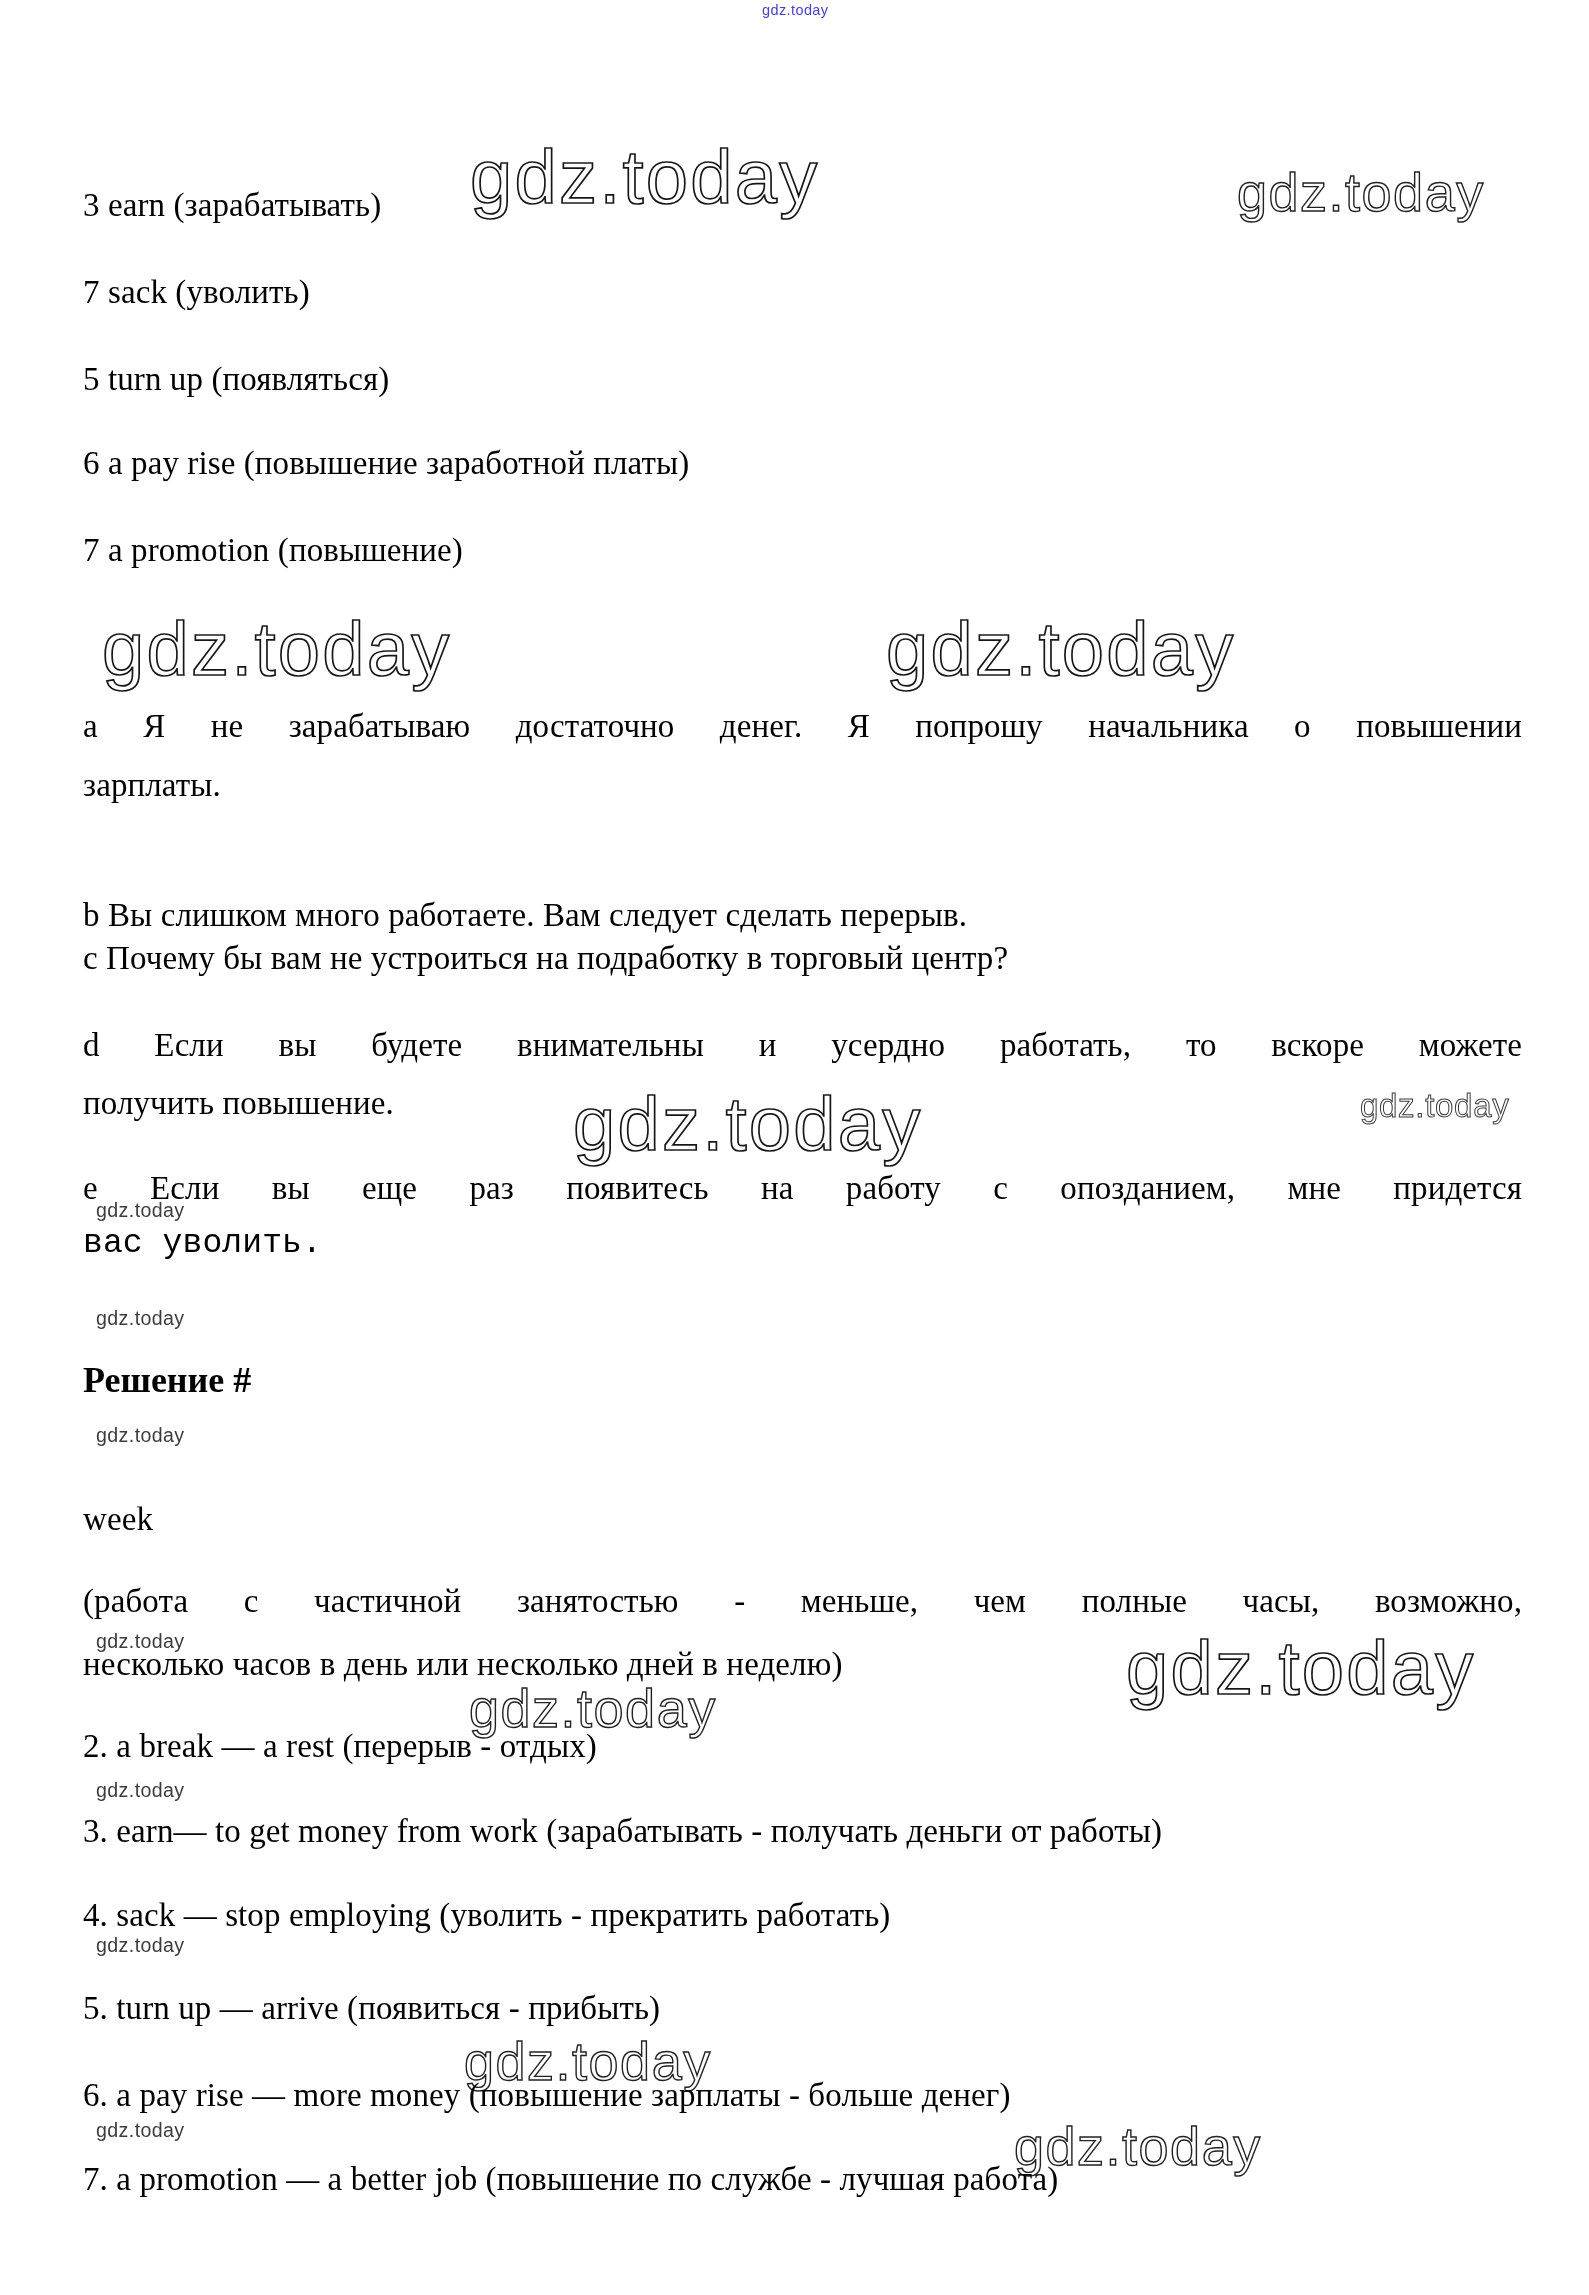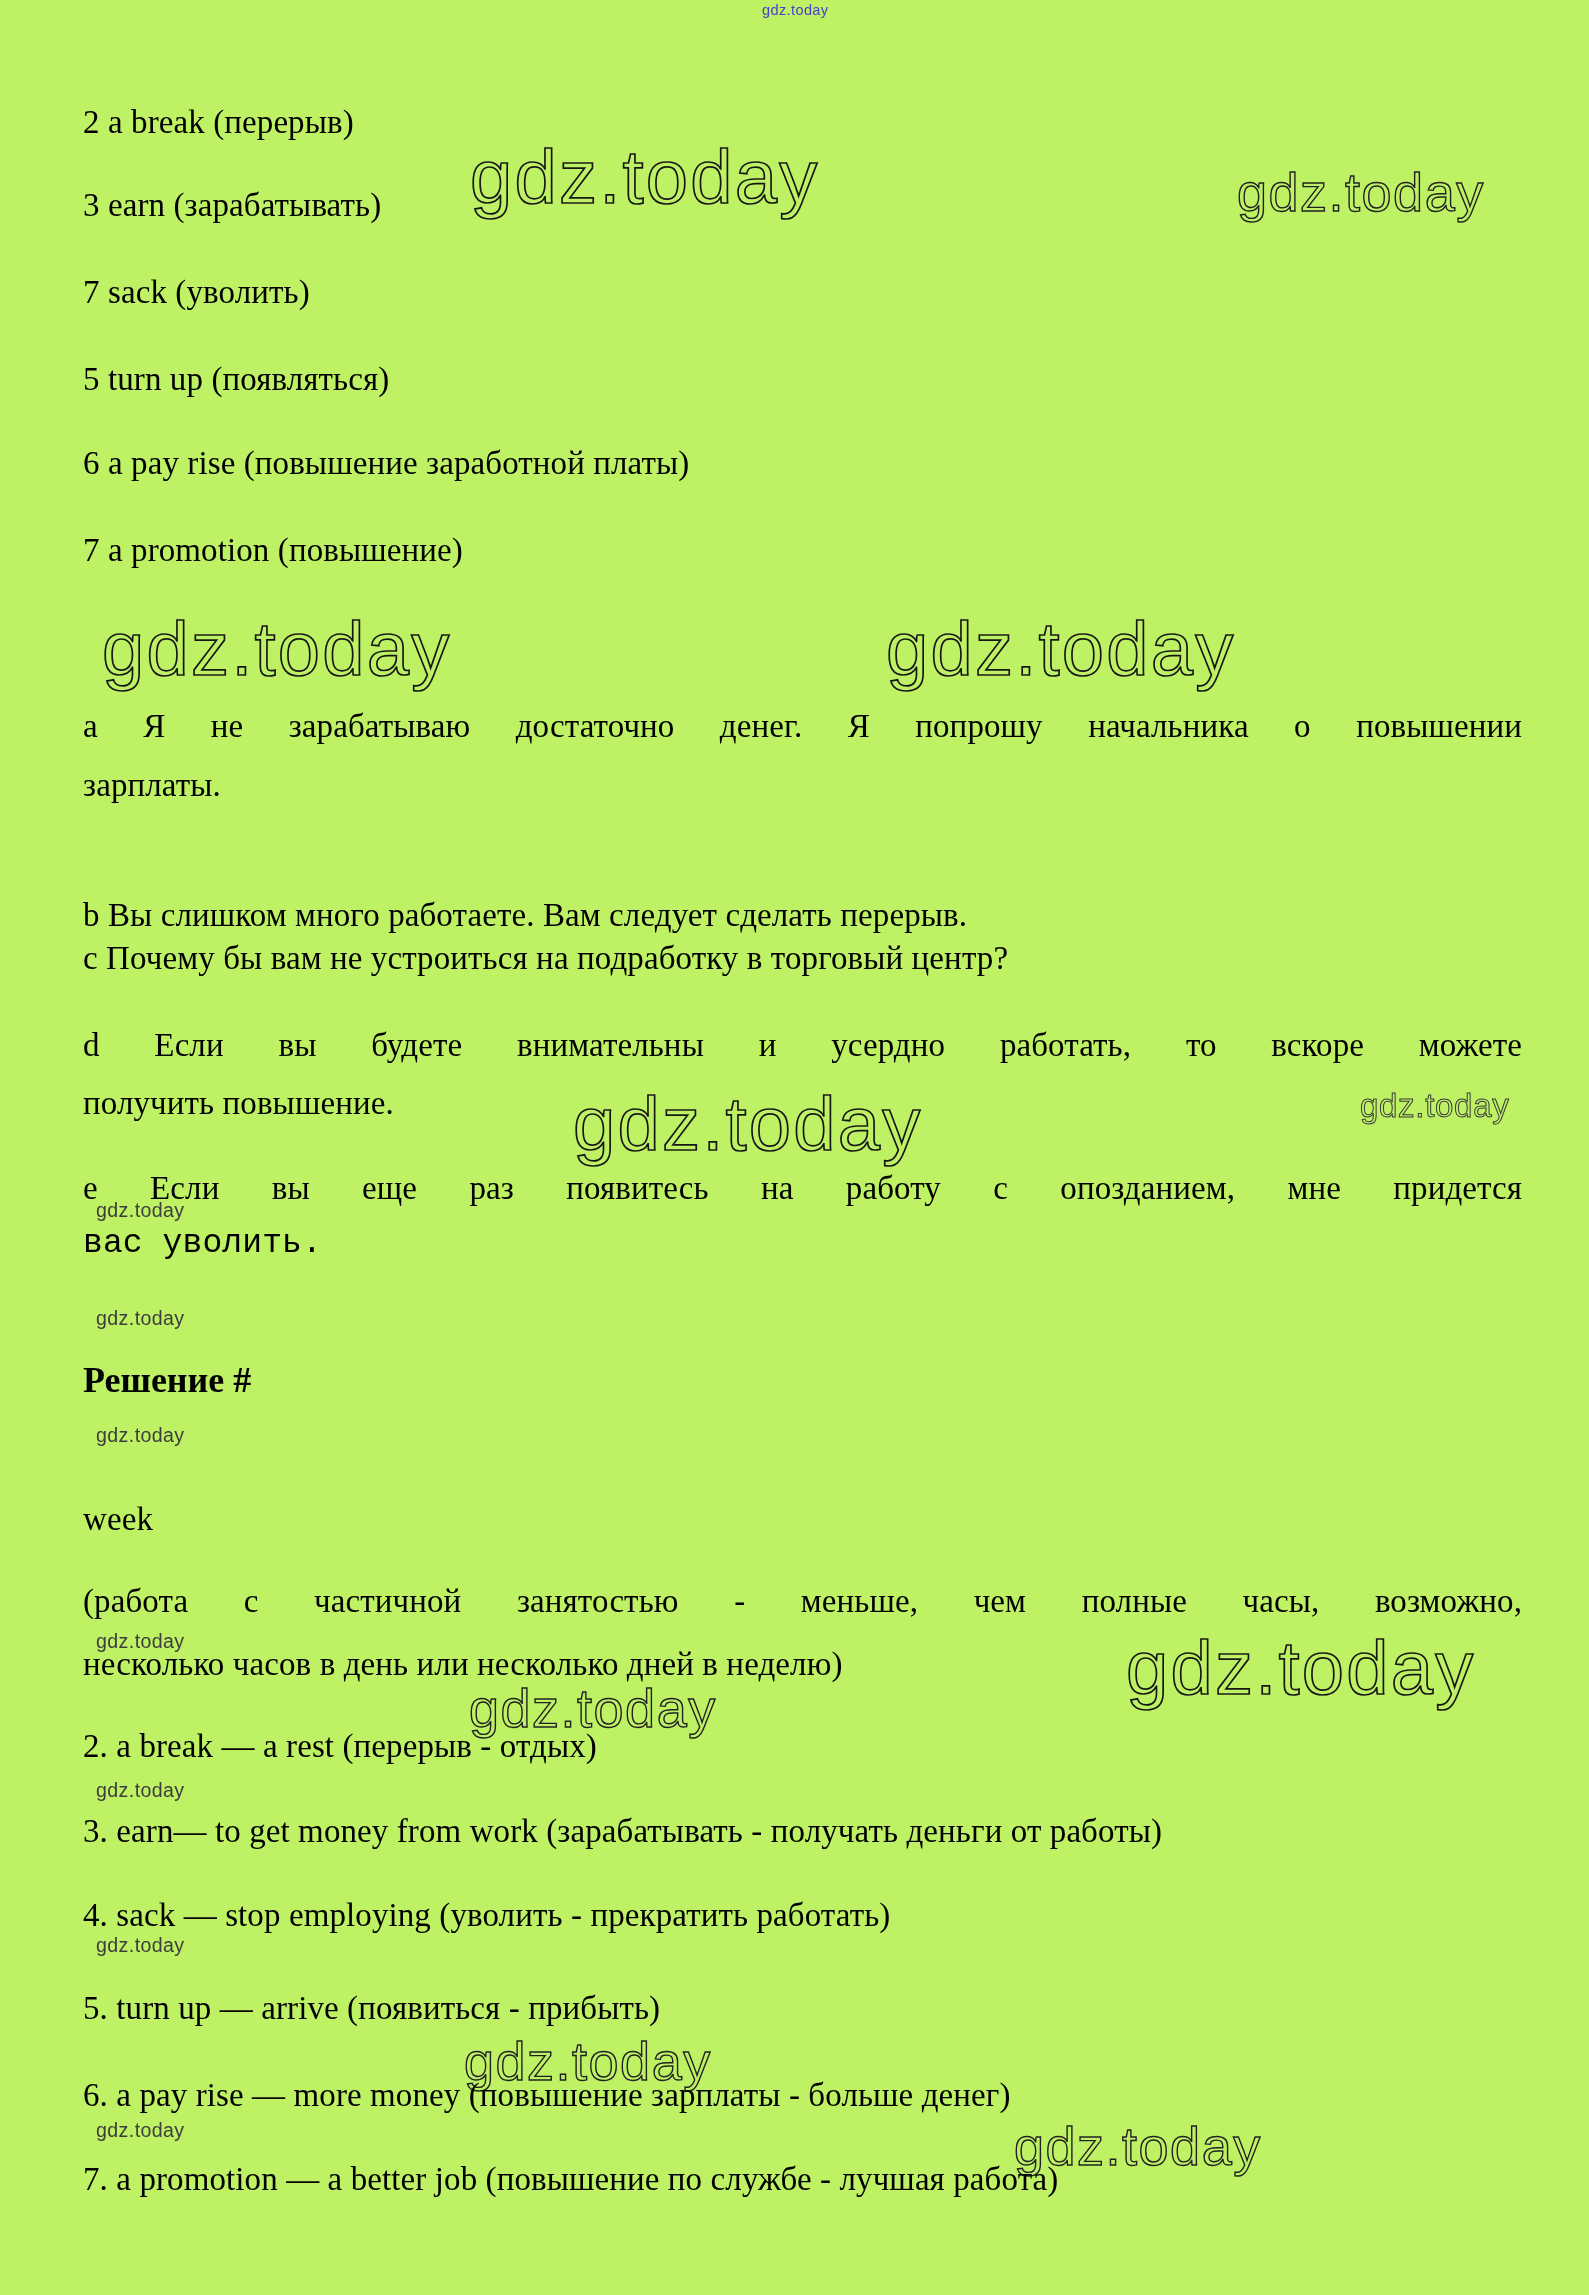--- a/index.html
+++ b/index.html
@@ -4,21 +4,21 @@
 <style>
   html, body {
     margin: 0;
     padding: 0;
     background: #e8e8e8;
   }
   .page {
     position: relative;
     width: 1590px;
     height: 2295px;
-    background: #bef264;
+    background: #ffffff;
     font-family: "Liberation Serif", "DejaVu Serif", serif;
     color: #000000;
     overflow: hidden;
   }
   
   .line {
     position: absolute;
     left: 83px;
     right: 68px;
     font-size: 33px;
@@ -75,21 +75,20 @@
   <span class="wm wm-tiny" style="left:96px;  top:1426px;">gdz.today</span>
   <span class="wm wm-tiny" style="left:96px;  top:1632px;">gdz.today</span>
   <span class="wm wm-big" style="left:1126px; top:1630px;">gdz.today</span>
   <span class="wm wm-med" style="left:469px;  top:1681px;">gdz.today</span>
   <span class="wm wm-tiny" style="left:96px;  top:1781px;">gdz.today</span>
   <span class="wm wm-tiny" style="left:96px;  top:1936px;">gdz.today</span>
   <span class="wm wm-med" style="left:464px;  top:2034px;">gdz.today</span>
   <span class="wm wm-tiny" style="left:96px;  top:2121px;">gdz.today</span>
   <span class="wm wm-med" style="left:1014px; top:2119px;">gdz.today</span>
 
-  <div class="line" style="top:101px;">2 a break (перерыв)</div>
   <div class="line" style="top:184px;">3 earn (зарабатывать)</div>
   <div class="line" style="top:271px;">7 sack (уволить)</div>
   <div class="line" style="top:358px;">5 turn up (появляться)</div>
   <div class="line" style="top:442px;">6 a pay rise (повышение заработной платы)</div>
   <div class="line" style="top:529px;">7 a promotion (повышение)</div>
 
   <div class="line j" style="top:705px;">a Я не зарабатываю достаточно денег. Я попрошу начальника о повышении</div>
   <div class="line" style="top:764px;">зарплаты.</div>
   <div class="line" style="top:846px;margin-top:48px;">b Вы слишком много работаете. Вам следует сделать перерыв.</div>
   <div class="line" style="top:937px;">c Почему бы вам не устроиться на подработку в торговый центр?</div>

